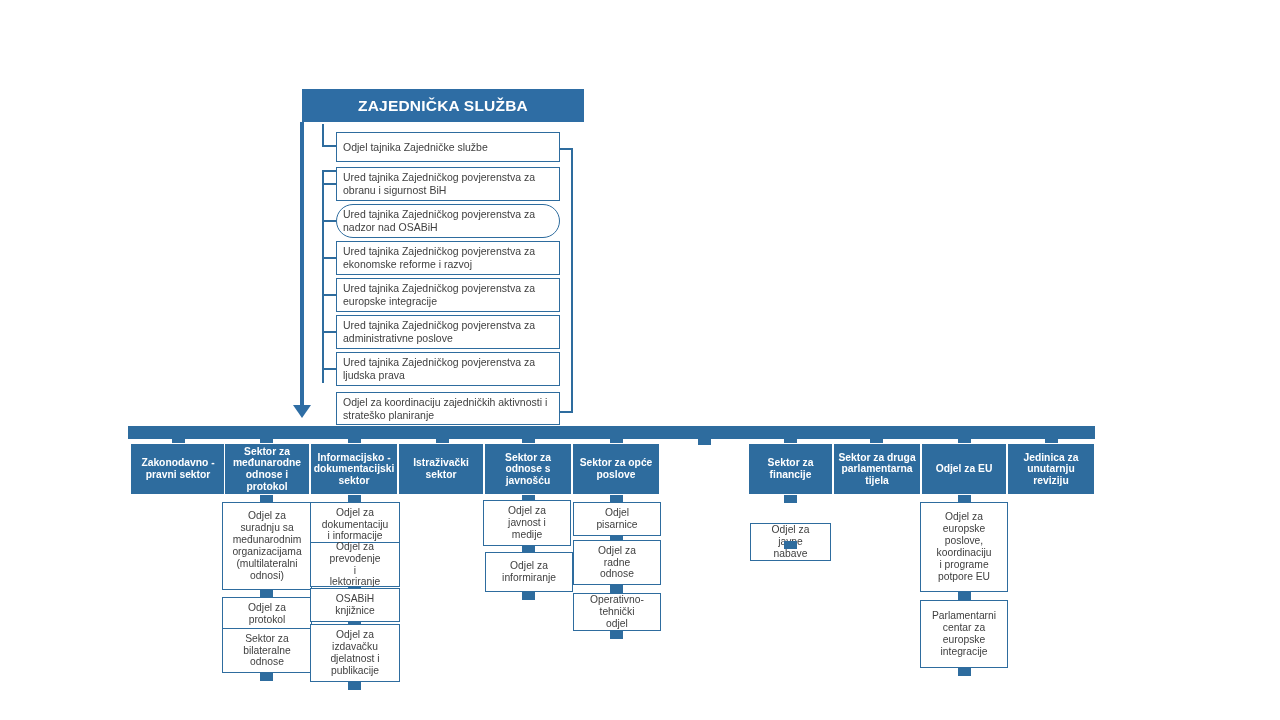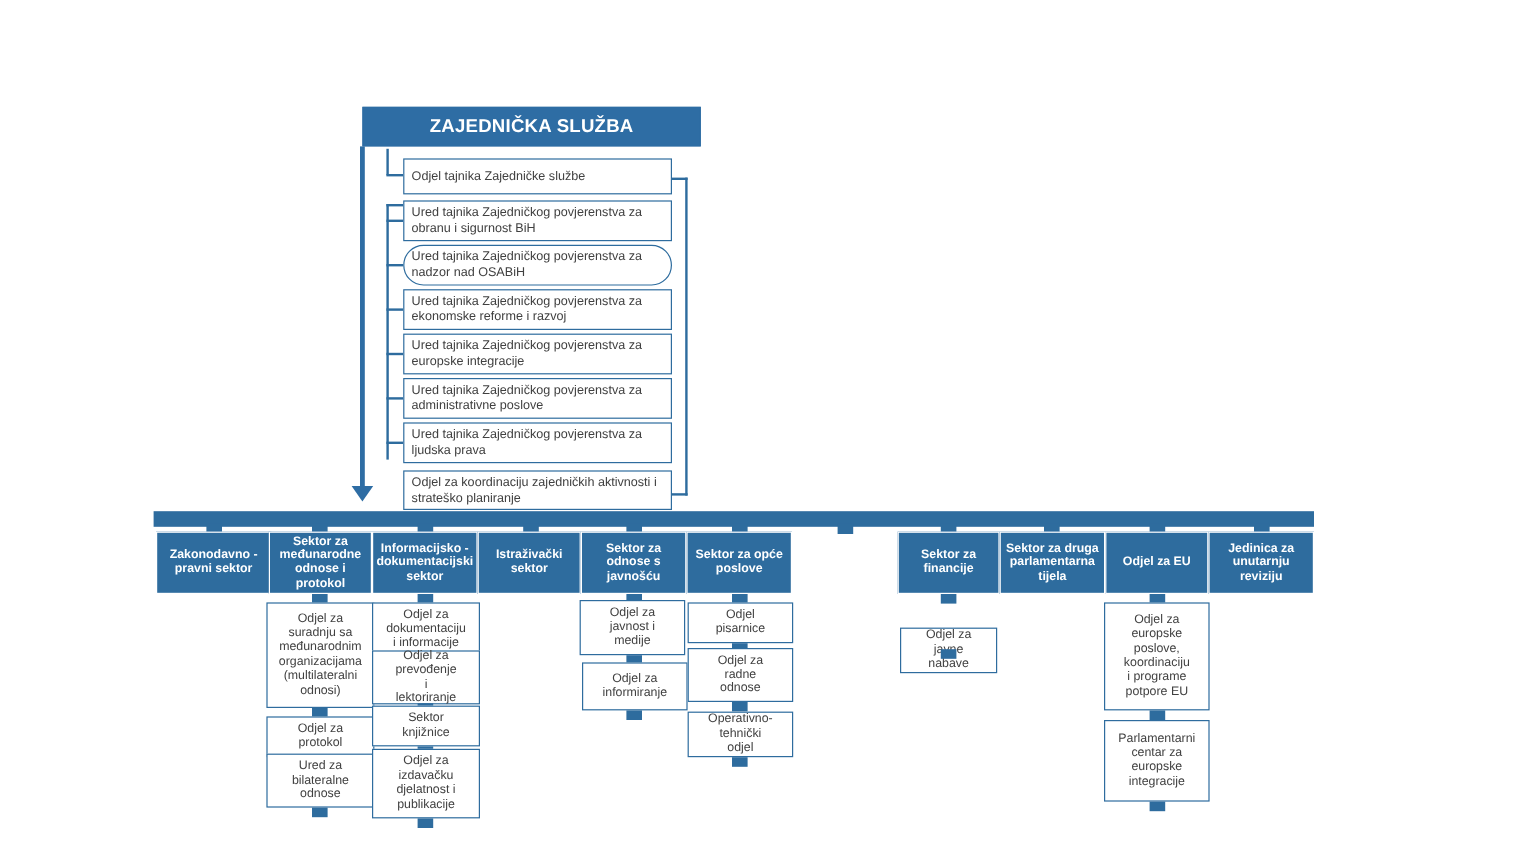--- a/index.html
+++ b/index.html
@@ -181,35 +181,35 @@
   <div class="tab" style="left:260px;top:495px;width:13px;height:8px;"></div>
   <div class="node dept-box" style="left:222px;top:502px;width:90px;height:88px;">
     <span>Odjel za suradnju sa međunarodnim organizacijama (multilateralni odnosi)</span>
   </div>
   <div class="tab" style="left:260px;top:590px;width:13px;height:8px;"></div>
   <div class="node dept-box" style="left:222px;top:597px;width:90px;height:34px;">
     <span>Odjel za protokol</span>
   </div>
   <div class="tab" style="left:260px;top:631px;width:13px;height:8px;"></div>
   <div class="node dept-box" style="left:222px;top:628px;width:90px;height:45px;">
-    <span>Ured za bilateralne odnose</span>
+    <span>Sektor za bilateralne odnose</span>
   </div>
   <div class="tab" style="left:260px;top:673px;width:13px;height:8px;"></div>
 
   <div class="tab" style="left:348px;top:495px;width:13px;height:8px;"></div>
   <div class="node dept-box" style="left:310px;top:502px;width:90px;height:45px;">
     <span>Odjel za dokumentaciju i informacije</span>
   </div>
   <div class="tab" style="left:348px;top:543px;width:13px;height:8px;"></div>
   <div class="node dept-box" style="left:310px;top:542px;width:90px;height:45px;">
     <span>Odjel za prevođenje i lektoriranje</span>
   </div>
   <div class="tab" style="left:348px;top:586px;width:13px;height:8px;"></div>
   <div class="node dept-box" style="left:310px;top:588px;width:90px;height:34px;">
-    <span>Sektor knjižnice</span>
+    <span>OSABiH knjižnice</span>
   </div>
   <div class="tab" style="left:348px;top:622px;width:13px;height:8px;"></div>
   <div class="node dept-box" style="left:310px;top:624px;width:90px;height:58px;">
     <span>Odjel za izdavačku djelatnost i publikacije</span>
   </div>
   <div class="tab" style="left:348px;top:682px;width:13px;height:8px;"></div>
 
   <div class="tab" style="left:522px;top:495px;width:13px;height:8px;"></div>
   <div class="node dept-box" style="left:467px;top:500px;width:88px;height:46px;margin-left:16px;">
     <span>Odjel za javnost i medije</span>

